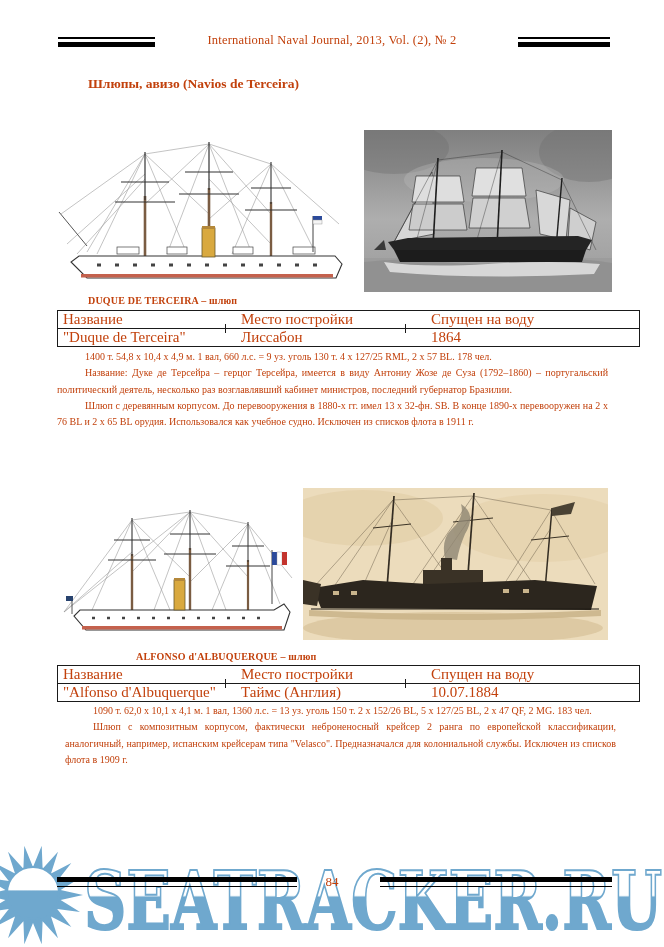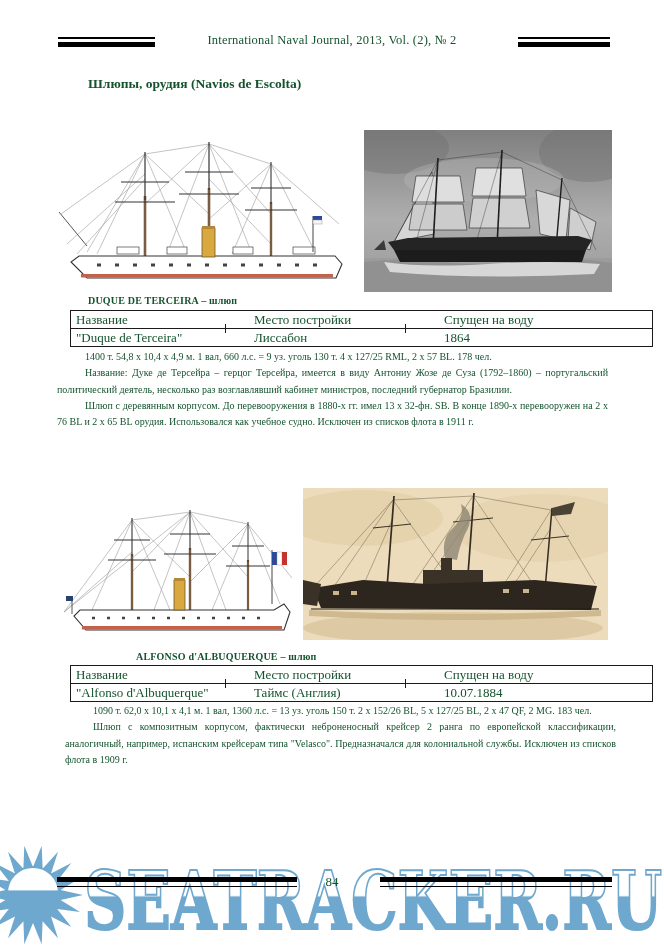--- a/index.html
+++ b/index.html
@@ -1,17 +1,17 @@
 <!DOCTYPE html>
 <html><head>
 <meta charset="utf-8">
 <style>
   html,body{margin:0;padding:0;background:#ffffff;}
   .page{position:relative;width:664px;height:947px;background:#ffffff;overflow:hidden;
-        font-family:"Liberation Serif","DejaVu Serif",serif;color:#14532d;}
+        font-family:"Liberation Serif","DejaVu Serif",serif;color:#c2410c;}
 
   
   .hdr-title{position:absolute;top:33px;left:0;width:100%;text-align:center;font-size:12.5px;letter-spacing:.2px;}
   .rule-group{position:absolute;top:37px;}
   .rule-group.left{left:58px;width:97px;}
   .rule-group.right{left:518px;width:92px;}
   .rule-thin{height:1.5px;background:#000;}
   .rule-thick{height:5px;background:#000;margin-top:3px;}
 
   .doc-heading{position:absolute;left:88px;top:76px;font-size:13.5px;font-weight:bold;}
@@ -23,21 +23,21 @@
   .fig-duque-engraving{left:364px;top:130px;width:248px;height:162px;}
   .fig-alfonso-drawing{left:62px;top:492px;width:240px;height:158px;}
   .fig-alfonso-sketch{left:303px;top:488px;width:305px;height:152px;}
 
   
   .ship-title{position:absolute;left:88px;font-size:10px;font-weight:bold;letter-spacing:.2px;}
   .t1{top:295px;} .t2{top:651px;margin-left:48px;}
 
   .ship-table{position:absolute;left:57px;width:551px;}
   .tb1{top:310px;} .tb2{top:665px;}
-  .ship-table table{border-collapse:collapse;width:100%;font-size:13px;table-layout:fixed;margin-left:13px;}
+  .ship-table table{border-collapse:collapse;width:100%;font-size:15px;table-layout:fixed;}
   .ship-table table{border:1.4px solid #1a1a1a;}
   .ship-table td{padding:0 5px;height:17px;vertical-align:middle;overflow:hidden;white-space:nowrap;}
   .ship-table tr.hd td{border-bottom:1px solid #1a1a1a;}
   .c1{width:168px;} .c2{width:180px;} .c3{width:203px;}
   .tick{position:absolute;width:1.3px;height:9px;background:#1a1a1a;top:14px;}
   .tick.k1{left:168px;} .tick.k2{left:348px;}
 
   .ship-text{position:absolute;left:57px;width:551px;font-size:10px;line-height:16.3px;text-align:justify;}
   .x1{top:349px;} .x2{top:703px;margin-left:8px;}
   .ship-text p{margin:0;text-indent:28px;}
@@ -60,21 +60,21 @@
   <div class="rule-group left">
     <div class="rule-thin"></div>
     <div class="rule-thick"></div>
   </div>
   <div class="hdr-title">International Naval Journal, 2013, Vol. (2), № 2</div>
   <div class="rule-group right">
     <div class="rule-thin"></div>
     <div class="rule-thick"></div>
   </div>
 
-  <div class="doc-heading">Шлюпы, орудия (Navios de Escolta)</div>
+  <div class="doc-heading">Шлюпы, авизо (Navios de Terceira)</div>
 
   <div class="figure fig-duque-drawing">
     <svg viewBox="0 0 292 172" width="292" height="172">
       <rect x="0" y="0" width="292" height="172" fill="#ffffff"></rect>
       <g stroke="#8a8a8a" stroke-width="0.6" opacity="0.85">
         <line x1="4" y1="90" x2="88" y2="30"></line>
           <line x1="10" y1="120" x2="88" y2="50"></line>
         <line x1="30" y1="128" x2="88" y2="30"></line>
           <line x1="88" y1="30" x2="152" y2="20"></line>
         <line x1="152" y1="20" x2="214" y2="40"></line>

